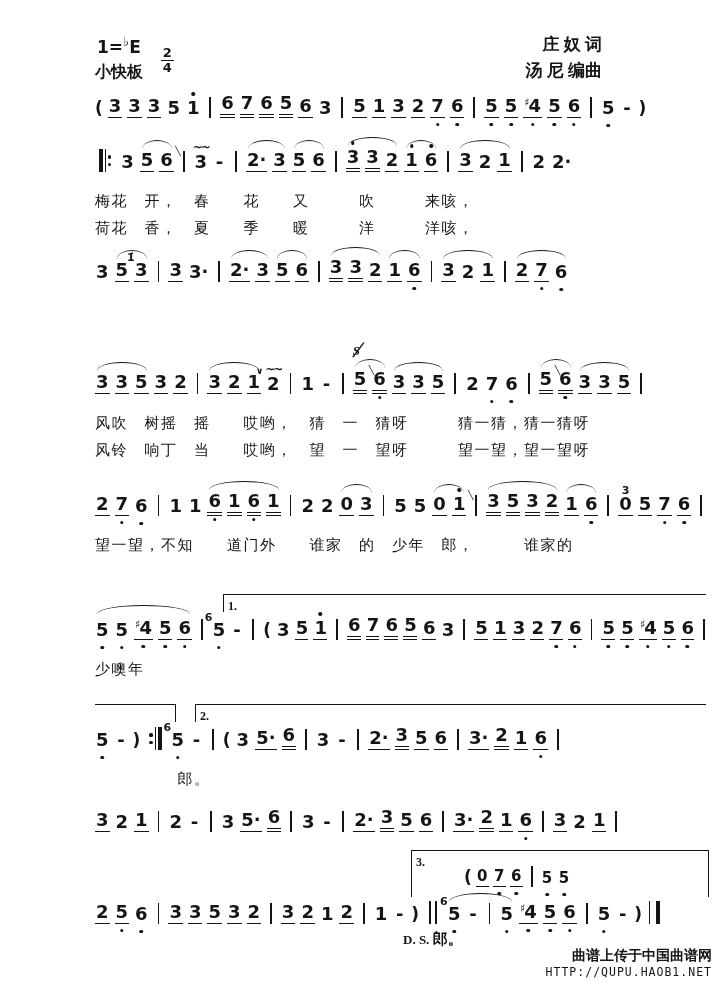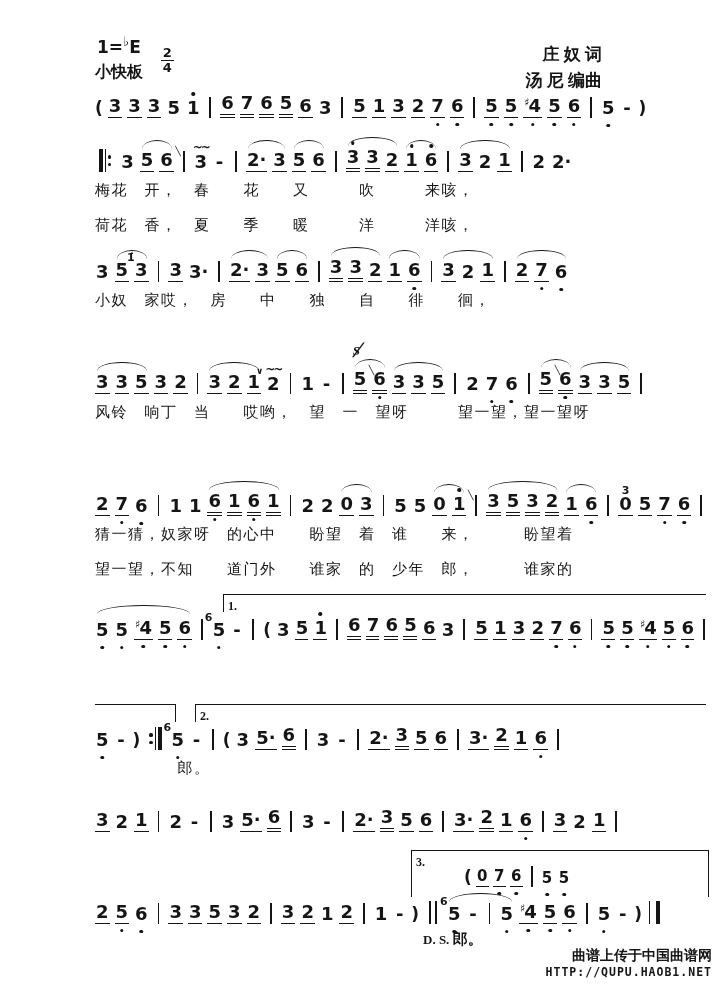--- a/index.html
+++ b/index.html
@@ -8,21 +8,21 @@
   
   .keyblock{position:absolute;left:97px;top:34px;font-weight:bold;font-size:17px;}
   .keyblock .flat{font-size:13px;vertical-align:7px;}
   .frac{display:inline-flex;flex-direction:column;align-items:center;line-height:1.05;
         font-size:13px;font-weight:bold;vertical-align:-4px;margin-left:14px;}
   .frac .fn{border-bottom:1.3px solid #151515;padding:0 2px;}
   .tempo{position:absolute;left:95px;top:62px;font-weight:bold;font-size:16px;
          font-family:"Liberation Serif",serif;}
   .title{position:absolute;left:0;right:0;top:20px;text-align:center;font-size:36px;
          font-weight:bold;letter-spacing:22px;font-family:"Liberation Serif",serif;}
-  .credits{position:absolute;right:118px;top:42px;text-align:right;font-size:17px;
+  .credits{position:absolute;right:118px;top:32px;text-align:right;font-size:17px;
            font-weight:bold;line-height:26px;font-family:"Liberation Serif",serif;}
   
   .system{position:absolute;left:95px;width:614px;}
   .music-row{display:flex;align-items:flex-end;column-gap:5px;flex-wrap:nowrap;
              min-height:26px;}
   .note{position:relative;display:inline-block;text-align:center;font-weight:bold;
         font-size:18px;line-height:20px;min-width:11px;padding:0 1px;}
   .note.u1{border-bottom:1.6px solid #151515;padding-bottom:1px;}
   .note.u2{border-bottom:4px double #151515;padding-bottom:1px;}
   .num .acc{font-size:11px;vertical-align:6px;margin-right:-1px;}
@@ -46,39 +46,39 @@
            border-right:2.2px solid #151515;margin:0 5px;}
   .bar-end{width:6px;height:23px;border-left:1.6px solid #151515;
            border-right:4.5px solid #151515;margin:0 2px;}
   .bar-rep{display:inline-flex;align-items:center;column-gap:2px;height:23px;margin:0 4px;}
   .bar-rep .thick{width:3.5px;height:23px;background:#151515;}
   .bar-rep .thin{width:1.5px;height:23px;background:#151515;}
   .bar-rep .dots{display:flex;flex-direction:column;row-gap:4px;}
   .bar-rep .dot{width:3.2px;height:3.2px;border-radius:50%;background:#151515;}
   .paren{font-size:17px;font-weight:bold;line-height:20px;}
   .lyric{font-family:"Liberation Serif",serif;font-size:15px;letter-spacing:1.5px;
-         line-height:27px;margin-top:5px;white-space:pre;}
-  .lyric + .lyric{margin-top:8px;}
+         line-height:27px;margin-top:16px;white-space:pre;}
+  .lyric + .lyric{margin-top:0;}
   
   .volta{position:absolute;top:-20px;height:17px;border-top:1.6px solid #151515;
          border-left:1.6px solid #151515;}
   .volta.cont{border-left:none;border-right:1.6px solid #151515;}
   .volta .vlabel{font-size:12px;font-weight:bold;padding-left:4px;
                  font-family:"Liberation Serif",serif;}
   .volta.v3{top:-48px;height:46px;border-right:1.6px solid #151515;}
   .volta.v3 .mini{position:absolute;left:52px;top:10px;}
   .mini .note{font-size:15px;line-height:17px;}
   .mini{column-gap:4px;}
-  .ds{position:absolute;left:328px;top:32px;font-weight:bold;font-size:13px;
+  .ds{position:absolute;left:308px;top:32px;font-weight:bold;font-size:13px;
       font-family:"Liberation Serif",serif;}
   .ds .dslyr{font-size:15px;}
   
   .footer{position:absolute;right:8px;top:947px;text-align:right;}
   .footer .f1{font-size:14px;font-weight:bold;font-family:"Liberation Serif",serif;text-align:right;}
-  .footer .f2{font-size:11.5px;font-weight:bold;letter-spacing:1px;
+  .footer .f2{font-size:11.5px;font-weight:normal;letter-spacing:1px;
               font-family:"DejaVu Sans Mono",monospace;}
 </style>
 </head>
 <body>
 
 <div class="page">
 
   <div class="keyblock">
     <span>1=</span><span class="flat">♭</span><span>E</span>
     <span class="frac">
@@ -213,21 +213,20 @@
           <span class="note"><span class="num">2</span></span>
           <span class="note u1"><span class="num">1</span></span>
         </span>
         <span class="bar"></span>
         <span class="slur-group">
           <span class="note u1"><span class="num">2</span></span>
           <span class="note u1"><span class="od lo"></span><span class="num">7</span></span>
           <span class="note"><span class="od lo"></span><span class="num">6</span></span>
         </span>
       </div>
-    <div class="lyric">小奴　家哎，　房　　中　　独　　自　　徘　　徊，</div>
   </div>
 
   <div class="system" style="top:368px">
     <div class="music-row">
         <span class="slur-group">
           <span class="note u1"><span class="num">3</span></span>
           <span class="note u1"><span class="num">3</span></span>
           <span class="note u1"><span class="num">5</span></span>
         </span>
         <span class="note u1"><span class="num">3</span></span>
@@ -261,20 +260,21 @@
           <span class="note u2"><span class="slide">╲</span><span class="num">5</span></span>
           <span class="note u2"><span class="od lo"></span><span class="num">6</span></span>
         </span>
         <span class="slur-group">
           <span class="note u1"><span class="num">3</span></span>
           <span class="note u1"><span class="num">3</span></span>
           <span class="note u1"><span class="num">5</span></span>
         </span>
         <span class="bar"></span>
       </div>
+    <div class="lyric">风吹　树摇　摇　　哎哟，　猜　一　猜呀　　　猜一猜，猜一猜呀</div>
     <div class="lyric">风铃　响丁　当　　哎哟，　望　一　望呀　　　望一望，望一望呀</div>
   </div>
 
   <div class="system" style="top:490px">
     <div class="music-row">
         <span class="note u1"><span class="num">2</span></span>
         <span class="note u1"><span class="od lo"></span><span class="num">7</span></span>
         <span class="note"><span class="od lo"></span><span class="num">6</span></span>
         <span class="bar"></span>
         <span class="note"><span class="num">1</span></span>
@@ -310,21 +310,20 @@
           <span class="note u1"><span class="num">1</span></span>
           <span class="note u1"><span class="od lo"></span><span class="num">6</span></span>
         </span>
         <span class="bar"></span>
         <span class="note u1"><span class="sup">3</span><span class="num">0</span></span>
         <span class="note u1"><span class="num">5</span></span>
         <span class="note u1"><span class="od lo"></span><span class="num">7</span></span>
         <span class="note u1"><span class="od lo"></span><span class="num">6</span></span>
         <span class="bar"></span>
       </div>
-    <div class="lyric">猜一猜，奴家呀　的心中　　盼望　着　谁　　来，　　　盼望着</div>
     <div class="lyric">望一望，不知　　道门外　　谁家　的　少年　郎，　　　谁家的</div>
   </div>
 
   <div class="system" style="top:614px">
     <div class="volta" style="left:128px;width:482px">
       <span class="vlabel">1.</span>
     </div>
     <div class="music-row">
         <span class="slur-group">
           <span class="note"><span class="od lo"></span><span class="num">5</span></span>
@@ -356,20 +355,21 @@
         <span class="note u1"><span class="od lo"></span><span class="num">7</span></span>
         <span class="note u1"><span class="od lo"></span><span class="num">6</span></span>
         <span class="bar"></span>
         <span class="note u1"><span class="od lo"></span><span class="num">5</span></span>
         <span class="note u1"><span class="od lo"></span><span class="num">5</span></span>
         <span class="note u1"><span class="od lo"></span><span class="num"><span class="acc">♯</span>4</span></span>
         <span class="note u1"><span class="od lo"></span><span class="num">5</span></span>
         <span class="note u1"><span class="od lo"></span><span class="num">6</span></span>
         <span class="bar"></span>
       </div>
+    <div class="lyric">少噢年</div>
   </div>
 
   <div class="system" style="top:724px">
     <div class="volta cont" style="left:0;width:80px"></div>
     <div class="volta" style="left:100px;width:510px">
       <span class="vlabel">2.</span>
     </div>
     <div class="music-row">
         <span class="note"><span class="od lo"></span><span class="num">5</span></span>
         <span class="note"><span class="num">-</span></span>

